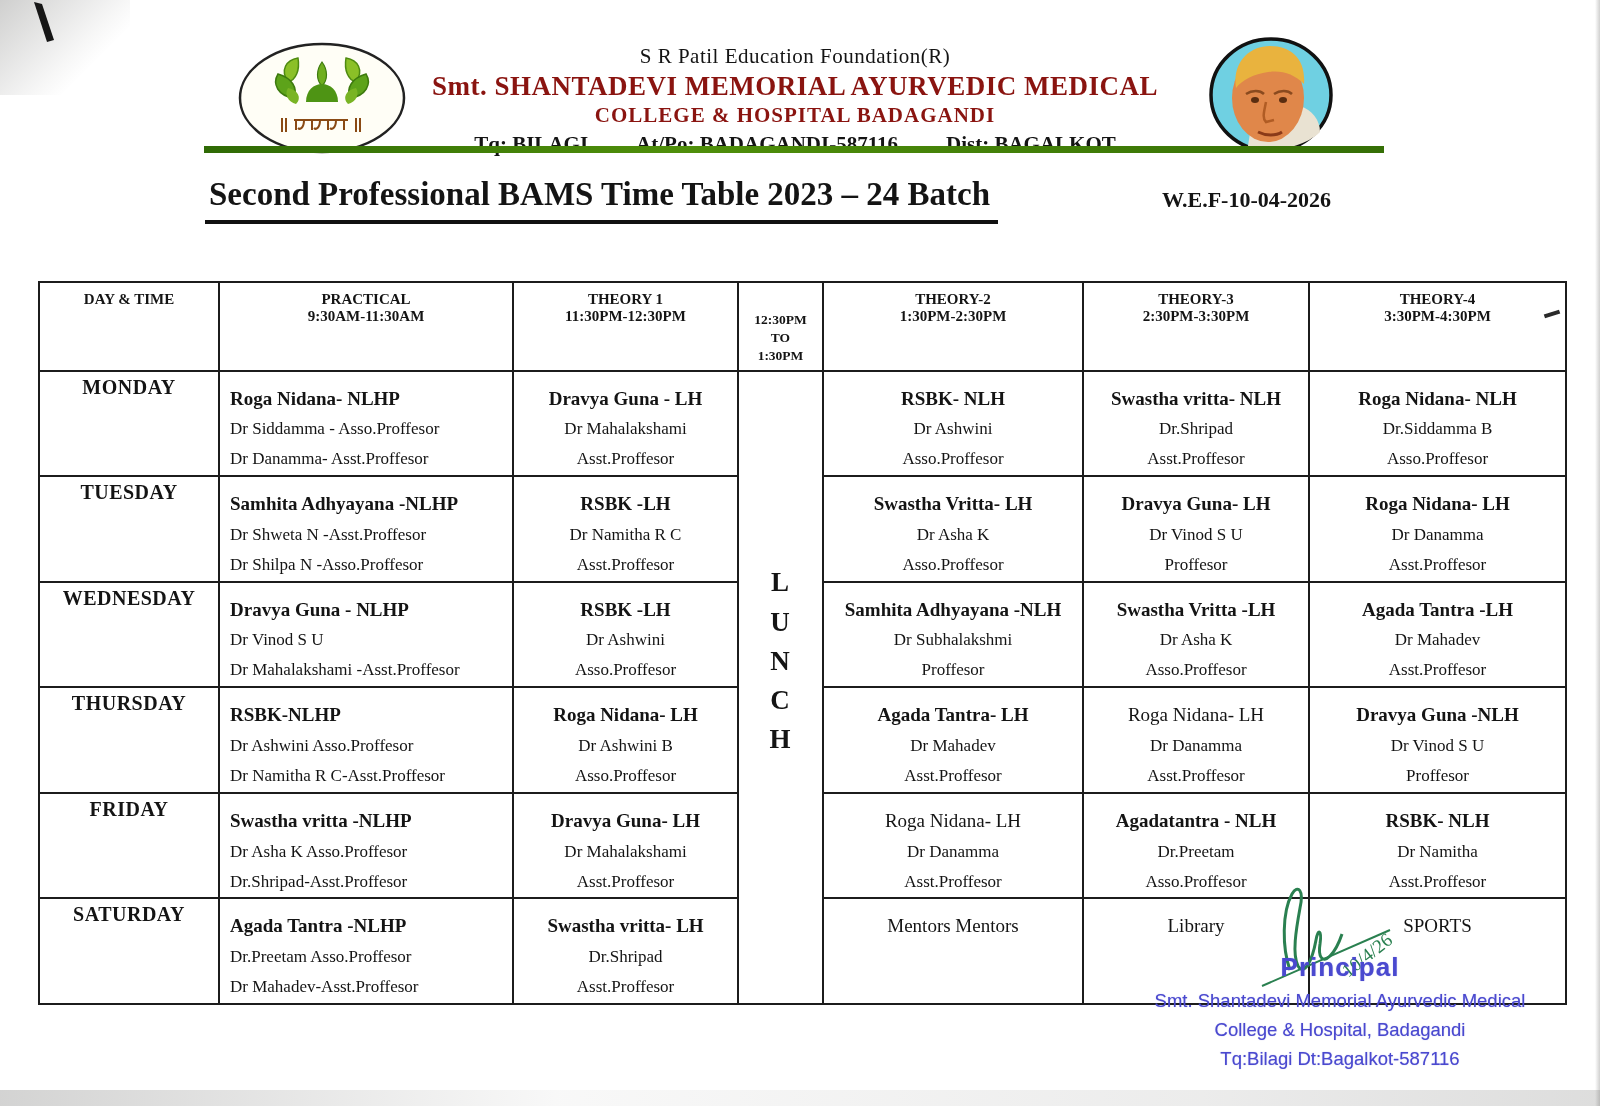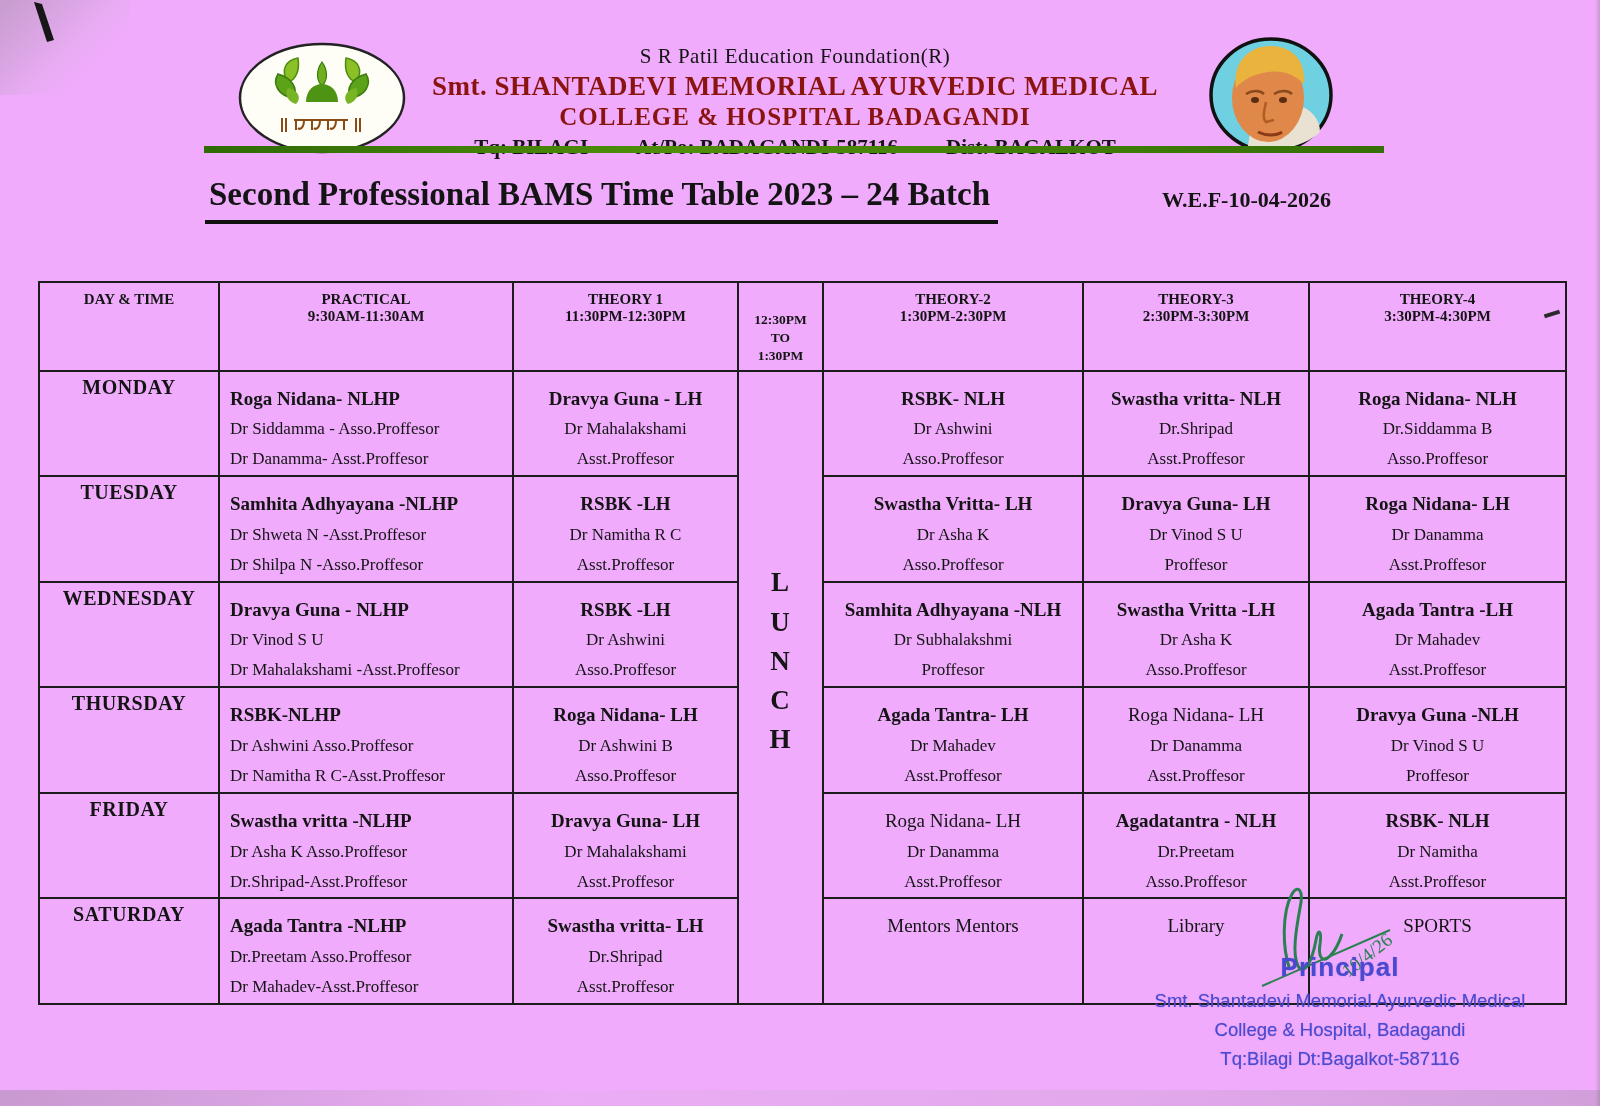--- a/index.html
+++ b/index.html
@@ -1,37 +1,37 @@
 <!DOCTYPE html>
 <html><head>
 <meta charset="utf-8">
 <style>
   html,body { margin:0; padding:0; background:#d8d8d4; }
   .page {
     position:relative; width:1600px; height:1106px; margin:0 auto;
-    background:#f0abfc; overflow:hidden;
+    background:#ffffff; overflow:hidden;
     font-family:"Liberation Serif","DejaVu Serif",serif; color:#141414;
   }
   
   .corner-shade { position:absolute; left:0; top:0; width:130px; height:95px;
     background:linear-gradient(135deg, rgba(130,130,128,0.38), rgba(180,180,178,0.12) 55%, transparent 70%); }
   .pen-mark { position:absolute; left:20px; top:0; }
   .right-edge { position:absolute; right:0; top:0; width:5px; height:100%;
     background:linear-gradient(to left, rgba(120,120,118,0.35), transparent); }
   .bottom-smudge { position:absolute; left:0; bottom:0; width:100%; height:16px;
     background:linear-gradient(to right, rgba(110,110,108,0.30), rgba(190,190,188,0.10) 35%, rgba(150,150,148,0.18) 75%, rgba(120,120,118,0.25)); }
   .right-tick { position:absolute; left:1544px; top:312px; width:16px; height:4px;
     background:#2a2a2a; transform:rotate(-18deg); }
   
   .logo { position:absolute; left:236px; top:40px; }
   .photo { position:absolute; left:1208px; top:36px; }
   .head-center { position:absolute; left:390px; top:44px; width:810px; text-align:center; }
   .foundation { font-size:21px; letter-spacing:0.5px; }
   .college1 { font-size:27px; font-weight:bold; letter-spacing:0.5px; margin-top:2px; }
-  .college2 { font-size:25px; font-weight:bold; letter-spacing:1px; margin-top:1px; }
+  .college2 { font-size:21px; font-weight:bold; letter-spacing:1px; margin-top:1px; }
   .college1, .college2 { color:#8a1410; }
   .address { display:flex; justify-content:center; gap:48px; font-size:21px; font-weight:bold; margin-top:4px; }
   .green-bar { position:absolute; left:204px; top:146px; width:1180px; height:7px;
     background:linear-gradient(to right,#2f6a05,#4f8f0a 40%,#356f06); }
   
   .main-title { position:absolute; left:205px; top:176px; font-size:33px; font-weight:bold;
     padding:0 8px 7px 4px; border-bottom:4px solid #111; white-space:nowrap; }
   .wef { position:absolute; left:1162px; top:187px; font-size:22px; font-weight:bold; white-space:nowrap; }
   
   table.tt { position:absolute; left:38px; top:281px; width:1527px;

